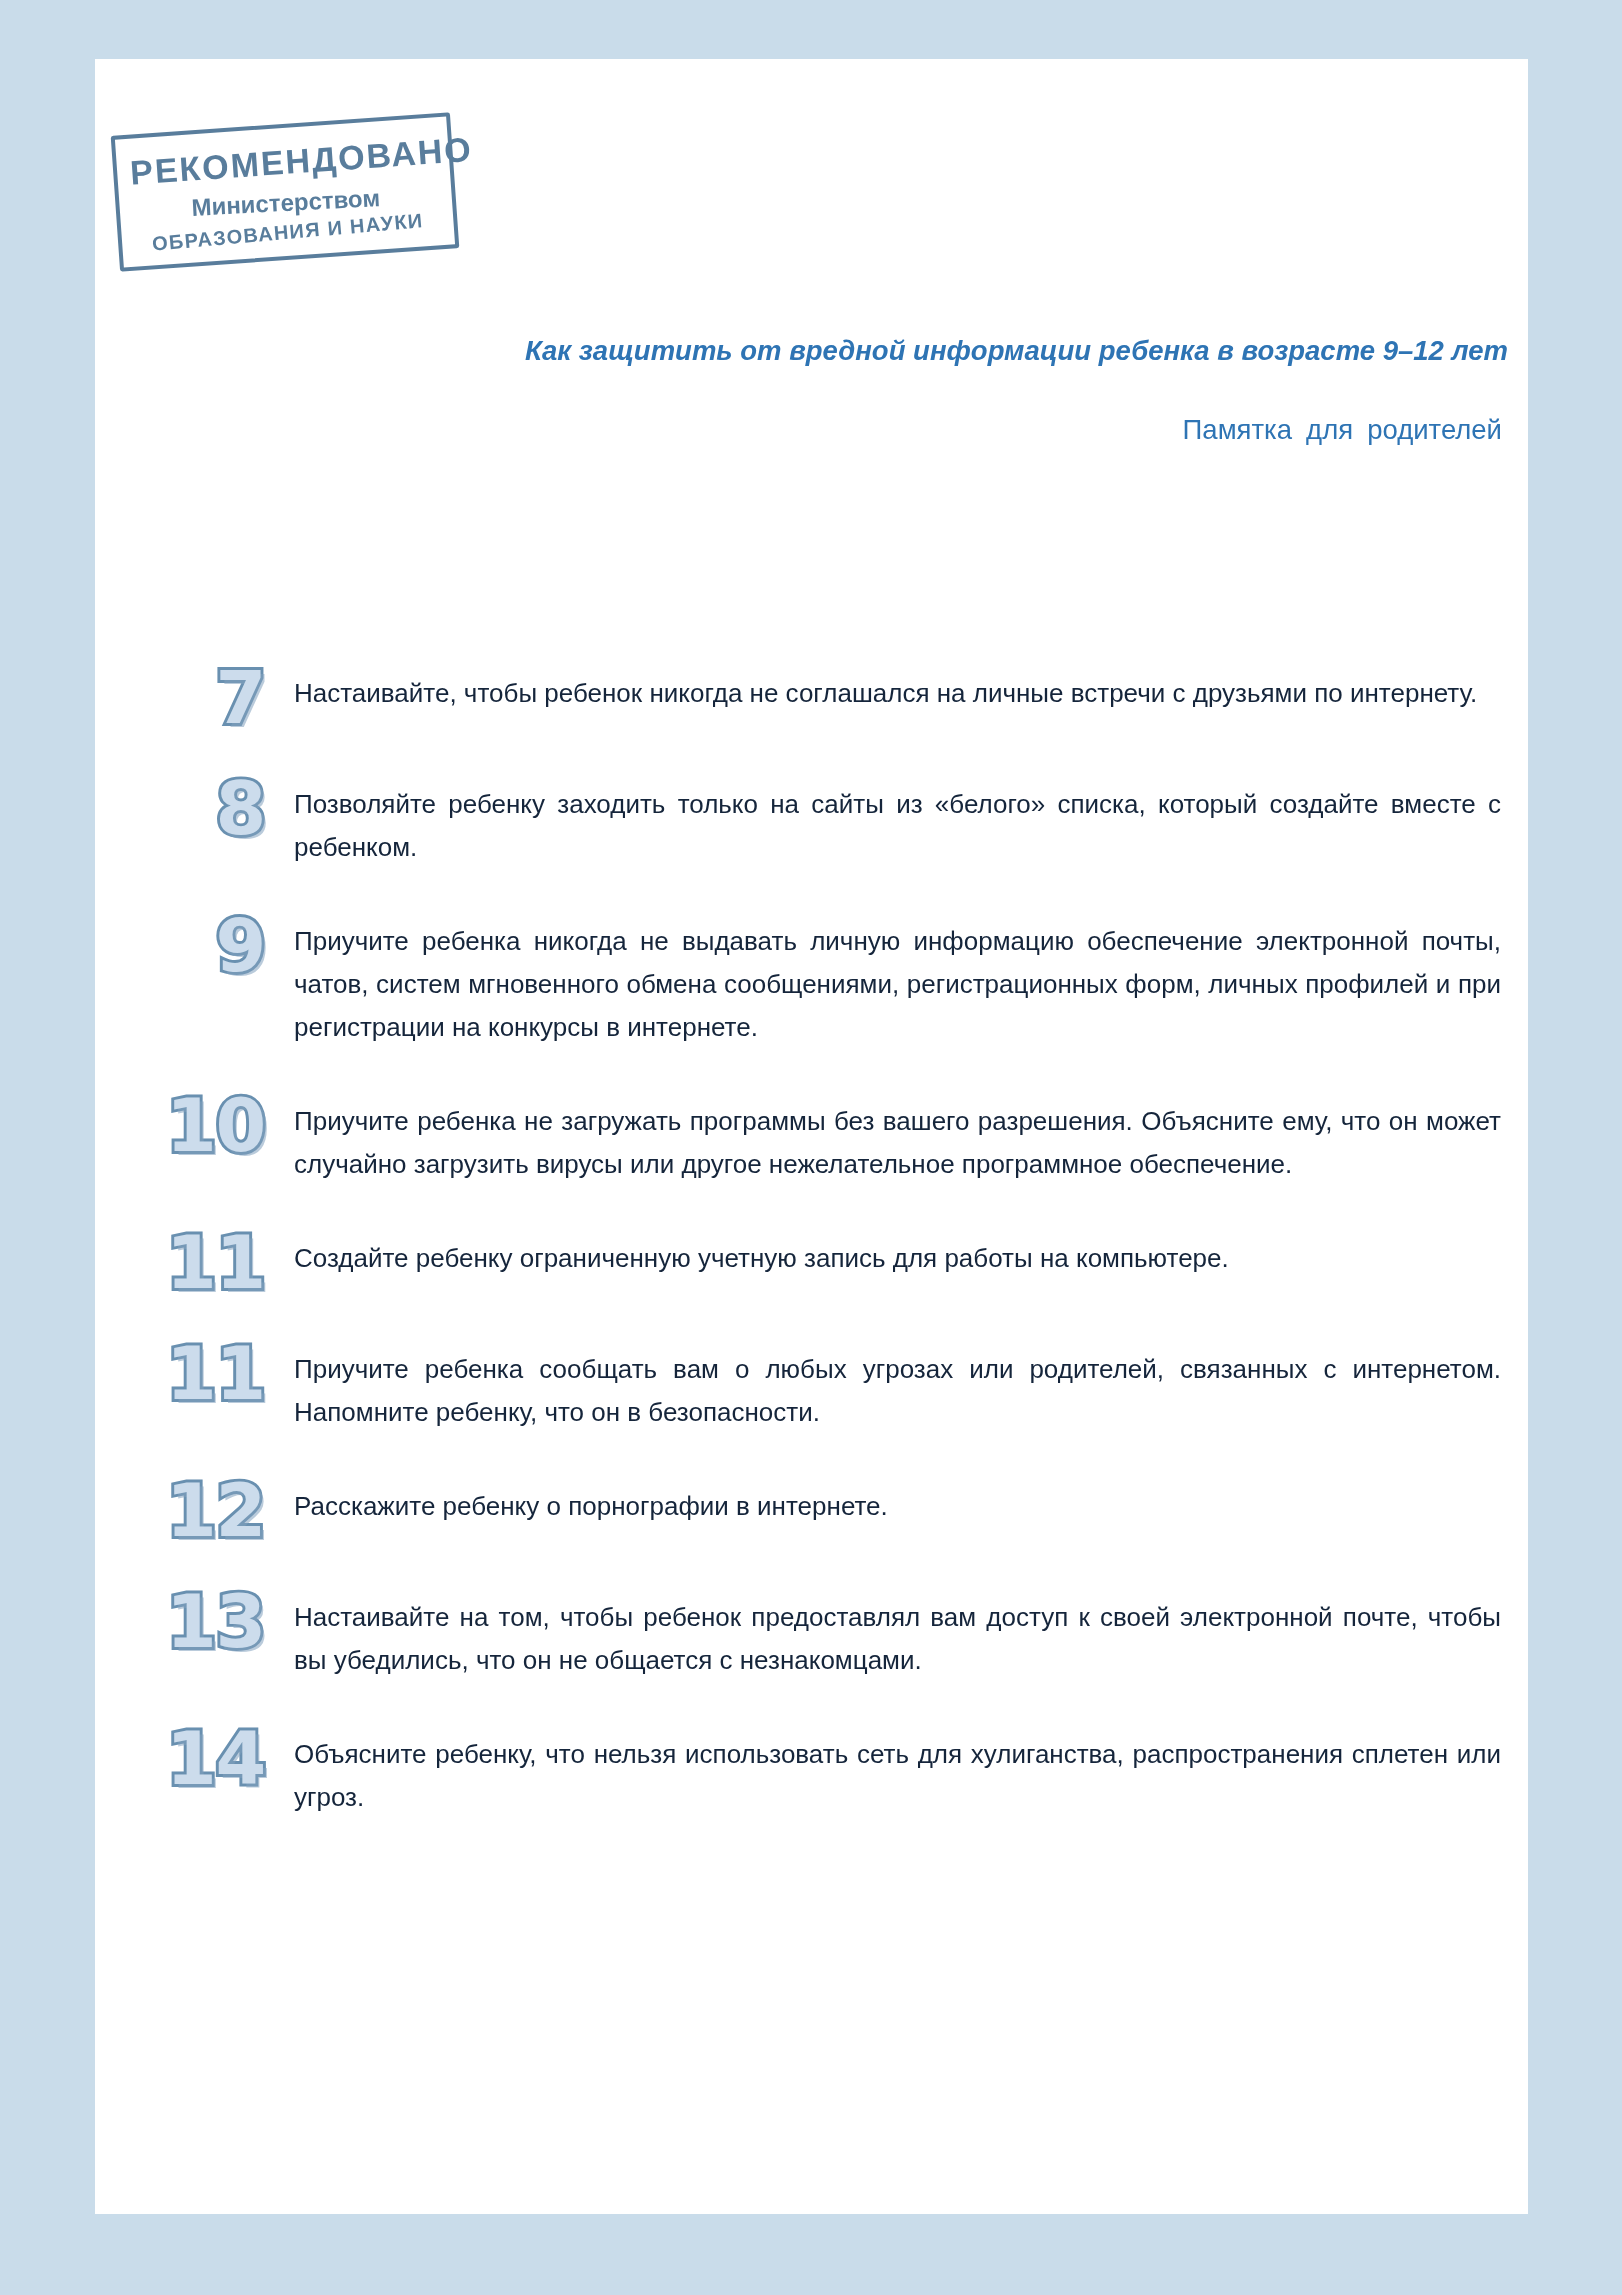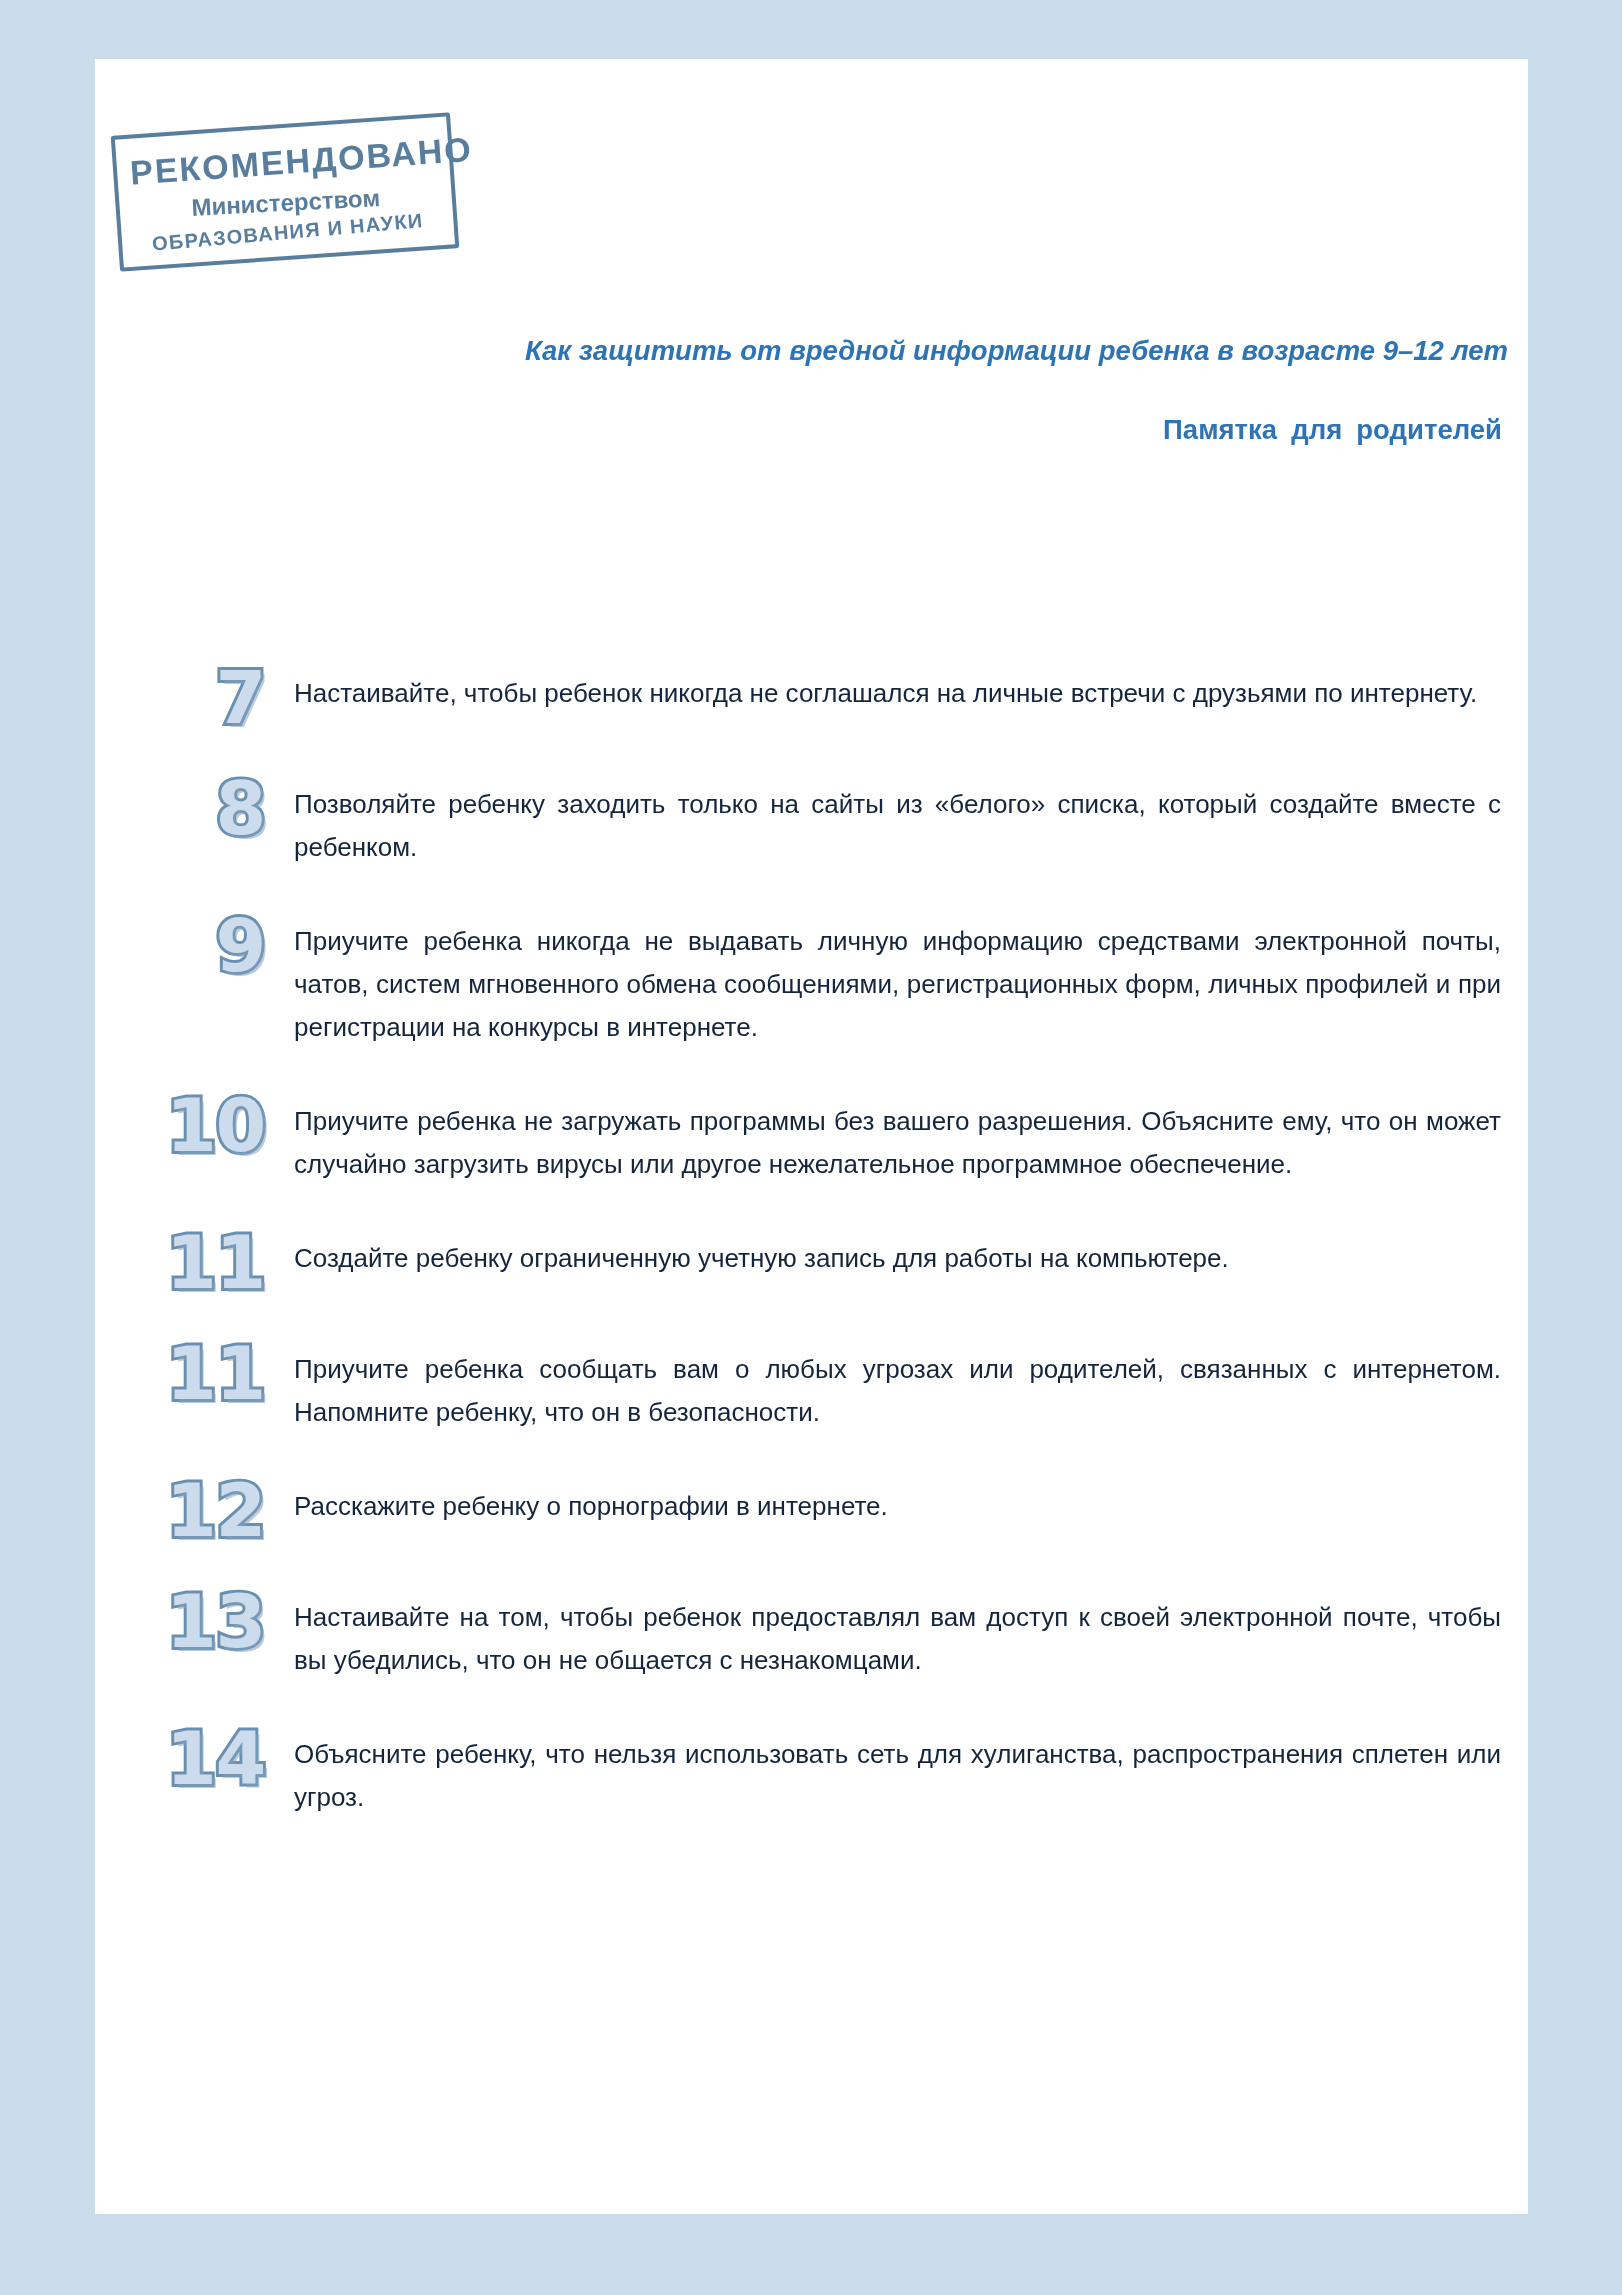--- a/index.html
+++ b/index.html
@@ -70,21 +70,21 @@
     font-weight: bold;
     font-style: italic;
     color: #2e74b4;
     line-height: 1.2;
   }
   .doc-subtitle {
     margin: 46px 0 0 0;
     padding-right: 26px;
     text-align: right;
     font-size: 27.5px;
-    font-weight: bold;
+    font-weight: normal;
     color: #2e74b4;
     word-spacing: 6.5px;
     line-height: 1.2;
   }
   
   .items {
     margin-top: 226px;
   }
   .item {
     display: flex;
@@ -138,21 +138,21 @@
         <p class="item-text">Настаивайте, чтобы ребенок никогда не соглашался на личные встречи с друзьями по интернету.</p>
       </div>
 
       <div class="item">
         <div class="item-num">8</div>
         <p class="item-text">Позволяйте ребенку заходить только на сайты из «белого» списка, который создайте вместе с ребенком.</p>
       </div>
 
       <div class="item">
         <div class="item-num">9</div>
-        <p class="item-text">Приучите ребенка никогда не выдавать личную информацию средствами электронной почты, чатов, систем мгновенного обмена сообщениями, регистрационных форм, личных профилей и при регистрации на конкурсы в интернете.</p>
+        <p class="item-text">Приучите ребенка никогда не выдавать личную информацию обеспечение электронной почты, чатов, систем мгновенного обмена сообщениями, регистрационных форм, личных профилей и при регистрации на конкурсы в интернете.</p>
       </div>
 
       <div class="item">
         <div class="item-num">10</div>
         <p class="item-text">Приучите ребенка не загружать программы без вашего разрешения. Объясните ему, что он может случайно загрузить вирусы или другое нежелательное программное обеспечение.</p>
       </div>
 
       <div class="item">
         <div class="item-num">11</div>
         <p class="item-text">Создайте ребенку ограниченную учетную запись для работы на компьютере.</p>

